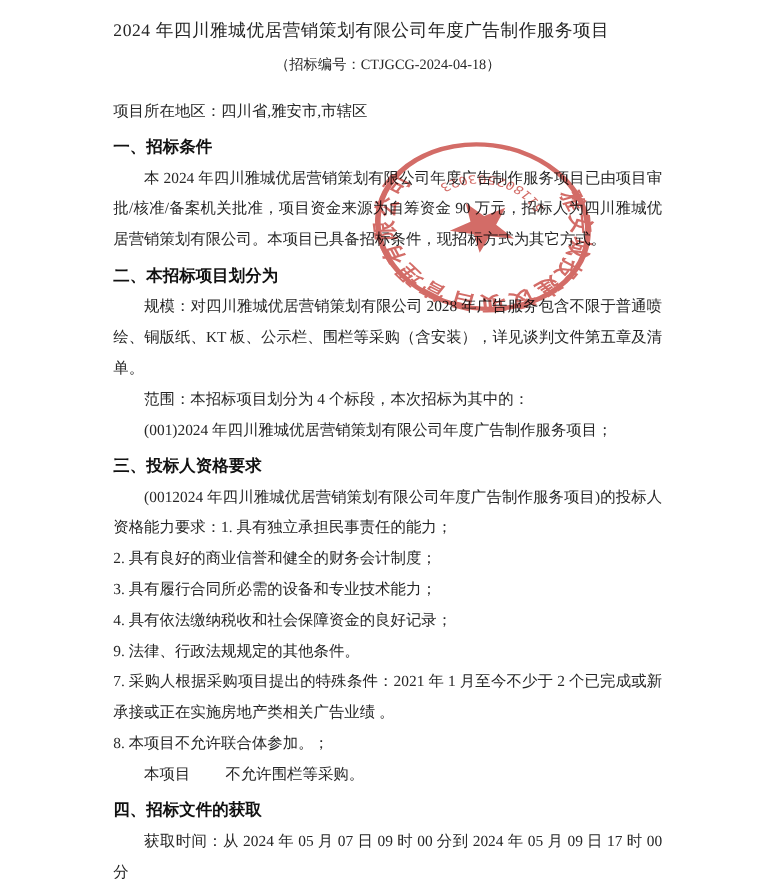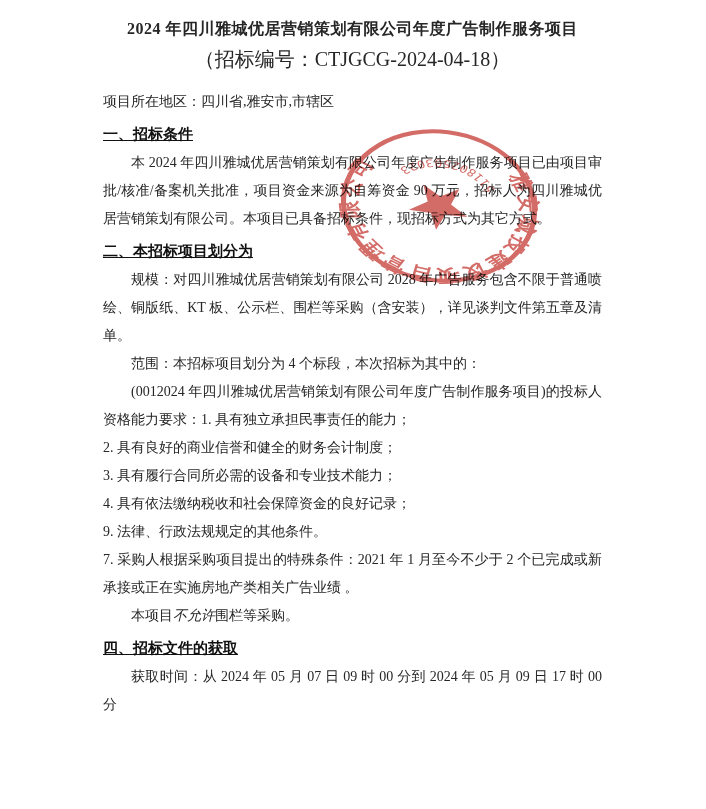--- a/index.html
+++ b/index.html
@@ -10,54 +10,51 @@
     overflow:hidden;
     font-family:"Liberation Serif","DejaVu Serif",serif;
     color:#262626;
   }
   .content{
     position:relative;
     padding:14px 104px 0 103px;
     z-index:1;
   }
   .title1{
-    text-align:center;
     font-size:16px;
     line-height:30px;
     letter-spacing:0.5px;
-    font-weight:bold;
   }
   .title2{
     text-align:center;
-    font-size:20px;
+    font-size:13px;
     line-height:30px;
     margin-bottom:14px;
   }
   .loc{
     font-size:14px;
     line-height:28px;
     margin-top:12px;
   }
   .h{
     font-family:"Liberation Sans","DejaVu Sans",sans-serif;
     font-weight:700;
     font-size:15px;
     line-height:30px;
     margin-top:3px;
     color:#111;
-    text-decoration:underline;
   }
   .p{
     font-size:14px;
     line-height:28px;
     text-align:justify;
     margin:0;
   }
   .ind{text-indent:28px;}
-  .em-it{font-style:italic;}
+  .em-it{margin-left:32px;}
   
   .seal{
     position:absolute;
     left:336px;top:126px;
     width:206px;height:160px;
     transform:rotate(187deg);
     opacity:0.82;
     mix-blend-mode:multiply;
     z-index:2;
     pointer-events:none;
@@ -85,27 +82,30 @@
     <div class="title2">（招标编号：CTJGCG-2024-04-18）</div>
 
     <div class="loc">项目所在地区：四川省,雅安市,市辖区</div>
 
     <div class="h">一、招标条件</div>
     <p class="p ind">本 2024 年四川雅城优居营销策划有限公司年度广告制作服务项目已由项目审批/核准/备案机关批准，项目资金来源为自筹资金 90 万元，招标人为四川雅城优居营销策划有限公司。本项目已具备招标条件，现招标方式为其它方式。</p>
 
     <div class="h">二、本招标项目划分为</div>
     <p class="p ind">规模：对四川雅城优居营销策划有限公司 2028 年广告服务包含不限于普通喷绘、铜版纸、KT 板、公示栏、围栏等采购（含安装），详见谈判文件第五章及清单。</p>
     <p class="p ind">范围：本招标项目划分为 4 个标段，本次招标为其中的：</p>
+    <p class="p ind">(001)2024 年四川雅城优居营销策划有限公司年度广告制作服务项目；</p>
 
+    <div class="h">三、投标人资格要求</div>
     <p class="p ind">(0012024 年四川雅城优居营销策划有限公司年度广告制作服务项目)的投标人资格能力要求：1. 具有独立承担民事责任的能力；</p>
     <p class="p">2. 具有良好的商业信誉和健全的财务会计制度；</p>
     <p class="p">3. 具有履行合同所必需的设备和专业技术能力；</p>
     <p class="p">4. 具有依法缴纳税收和社会保障资金的良好记录；</p>
     <p class="p">9. 法律、行政法规规定的其他条件。</p>
     <p class="p">7. 采购人根据采购项目提出的特殊条件：2021 年 1 月至今不少于 2 个已完成或新承接或正在实施房地产类相关广告业绩 。</p>
+    <p class="p">8. 本项目不允许联合体参加。；</p>
     <p class="p ind"><span>本项目</span><span class="em-it">不允许</span><span>围栏等采购。</span></p>
 
     <div class="h">四、招标文件的获取</div>
     <p class="p ind">获取时间：从 2024 年 05 月 07 日  09 时 00 分到 2024 年 05 月 09 日  17 时 00 分</p>
 
   </div>
 
   <div class="seal">
     <svg viewBox="0 0 200 200" preserveAspectRatio="none">
       <defs>

